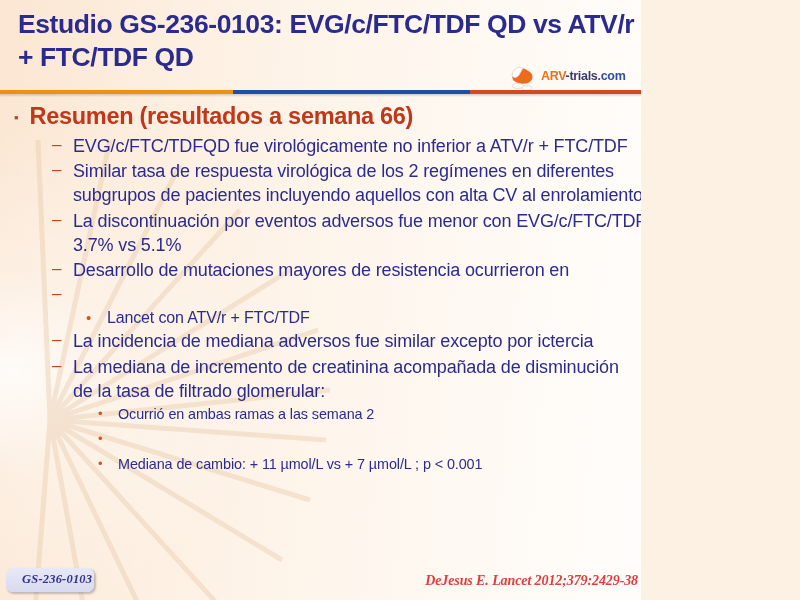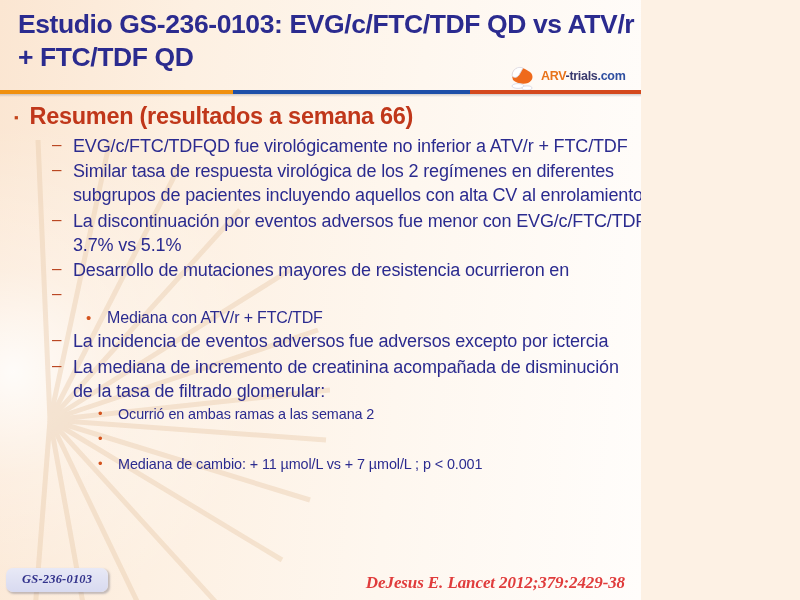--- a/index.html
+++ b/index.html
@@ -185,40 +185,40 @@
     font-size: 14.4px;
     line-height: 1.4;
     letter-spacing: -0.1px;
   }
 
   
   #footer-badge {
     position: absolute;
     left: 6px;
     top: 568px;
-    padding: 4px 16px 5px 16px;
+    padding: 4px 2px 5px 16px;
     background: linear-gradient(to bottom, #e8e9f6, #d8daf0);
     border-radius: 7px;
     box-shadow: 1.5px 1.5px 2px rgba(90,90,110,0.35);
     color: #33338c;
     font-family: "Liberation Serif", serif;
     font-style: italic;
     font-weight: bold;
     font-size: 12.5px;
     letter-spacing: 0.2px;
   }
   #footer-citation {
     position: absolute;
-    right: 16px;
+    right: 3px;
     top: 573px;
     color: #e03c3c;
     font-family: "Liberation Serif", serif;
     font-style: italic;
     font-weight: bold;
-    font-size: 17px;
+    font-size: 14px;
     letter-spacing: -0.1px;
     white-space: nowrap;
   }
 </style>
 </head>
 <body>
 
 <div id="slide">
 
   <svg id="sunburst" viewBox="0 0 560 560" aria-hidden="true">
@@ -290,25 +290,25 @@
         </div>
         <div class="lvl2">
           <span class="marker">–</span>
           <span class="txt">Desarrollo de mutaciones mayores de resistencia ocurrieron en</span>
         </div>
         <div class="lvl2">
           <span class="marker">–</span>
         </div>
         <div class="lvl3">
           <span class="marker">•</span>
-          <span class="txt">Mediana con ATV/r + FTC/TDF</span>
-        </div>
-        <div class="lvl2">
-          <span class="marker">–</span>
-          <span class="txt">La incidencia de eventos adversos fue adversos excepto por ictercia</span>
+          <span class="txt">Lancet con ATV/r + FTC/TDF</span>
+        </div>
+        <div class="lvl2">
+          <span class="marker">–</span>
+          <span class="txt">La incidencia de mediana adversos fue similar excepto por ictercia</span>
         </div>
         <div class="lvl2">
           <span class="marker">–</span>
           <span class="txt">La mediana de incremento de creatinina acompañada de disminución
 de la tasa de filtrado glomerular:</span>
         </div>
         <div class="lvl4">
           <span class="marker">•</span>
           <span class="txt">Ocurrió en ambas ramas a las semana 2</span>
         </div>

